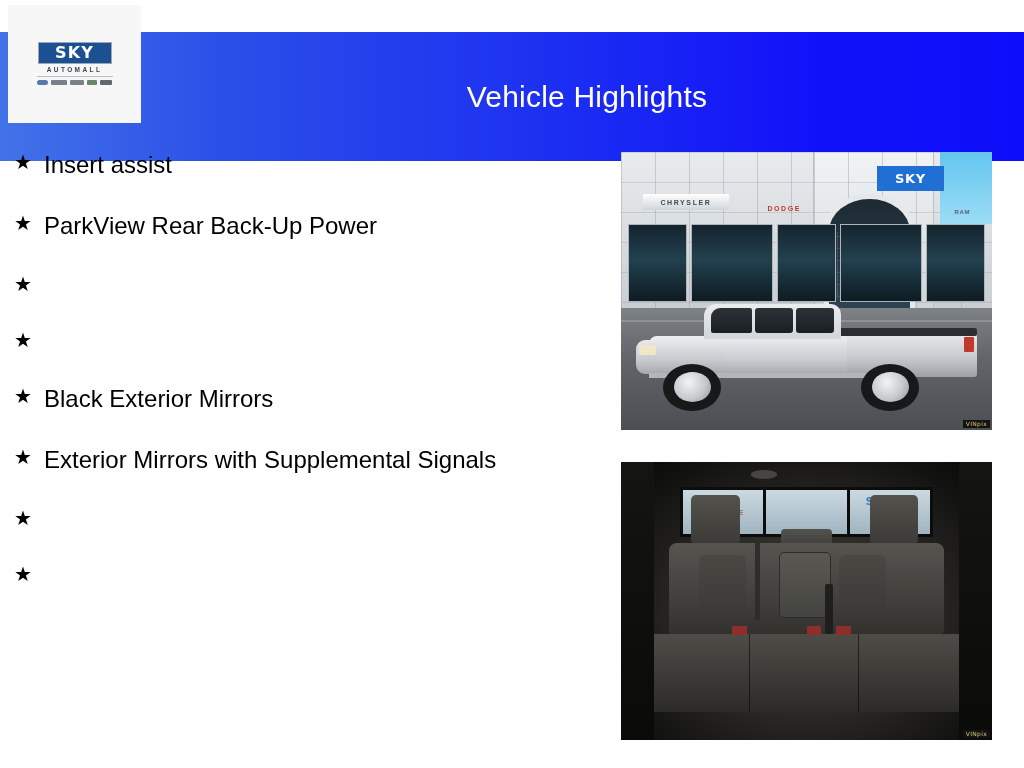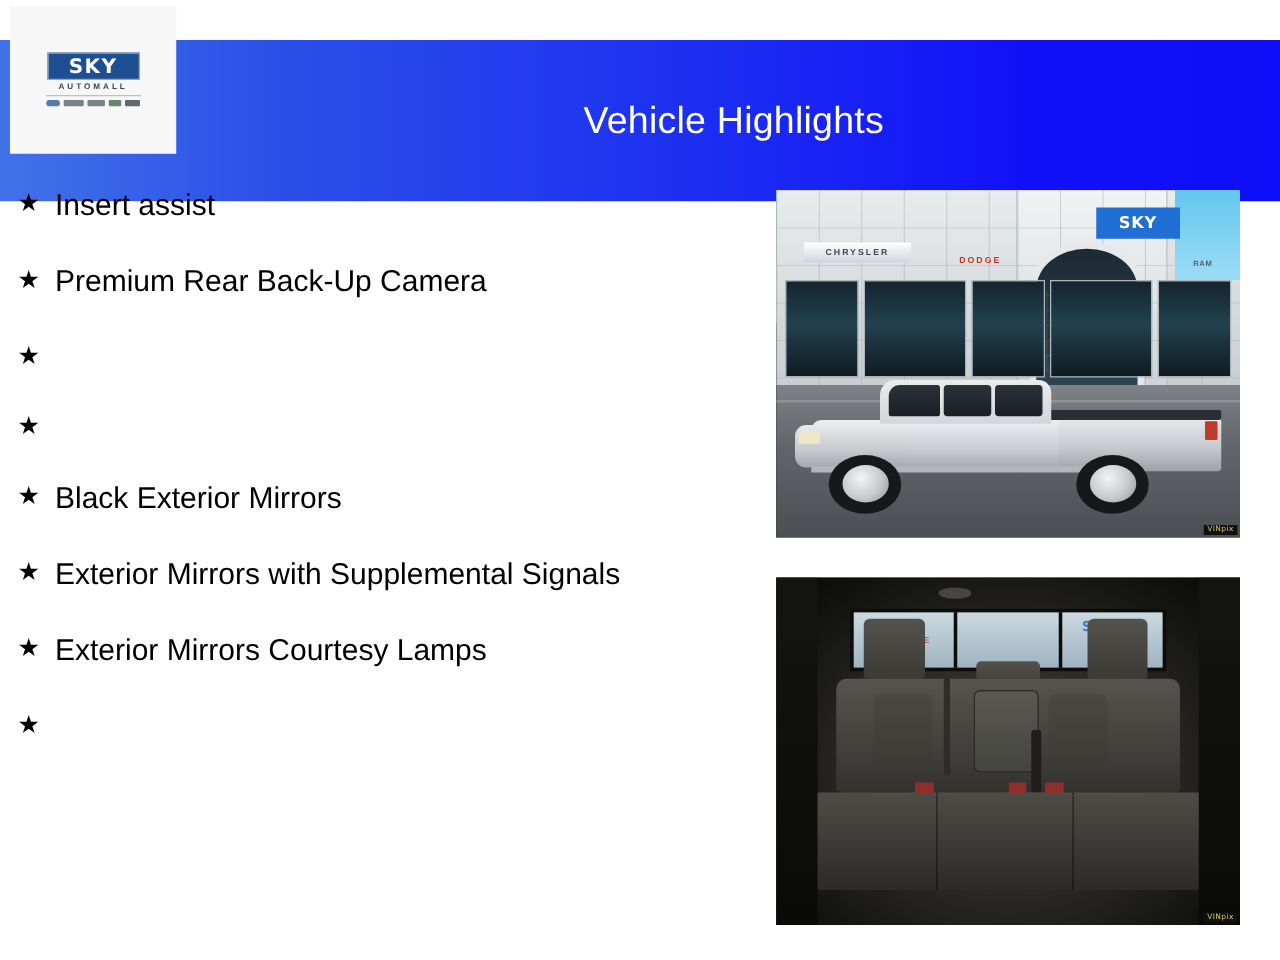--- a/index.html
+++ b/index.html
@@ -413,21 +413,21 @@
 
   <div class="features">
 
     <div class="feature-item">
       <span class="feature-star">★</span>
       <span class="feature-text">Insert assist</span>
     </div>
 
     <div class="feature-item">
       <span class="feature-star">★</span>
-      <span class="feature-text">Premium Rear Back-Up Camera</span>
+      <span class="feature-text">ParkView Rear Back-Up Power</span>
     </div>
 
     <div class="feature-item">
       <span class="feature-star">★</span>
     </div>
 
     <div class="feature-item">
       <span class="feature-star">★</span>
     </div>
 
@@ -436,21 +436,20 @@
       <span class="feature-text">Black Exterior Mirrors</span>
     </div>
 
     <div class="feature-item">
       <span class="feature-star">★</span>
       <span class="feature-text">Exterior Mirrors with Supplemental Signals</span>
     </div>
 
     <div class="feature-item">
       <span class="feature-star">★</span>
-      <span class="feature-text">Exterior Mirrors Courtesy Lamps</span>
     </div>
 
     <div class="feature-item">
       <span class="feature-star">★</span>
     </div>
 
   </div>
 
   <div class="media">
 

